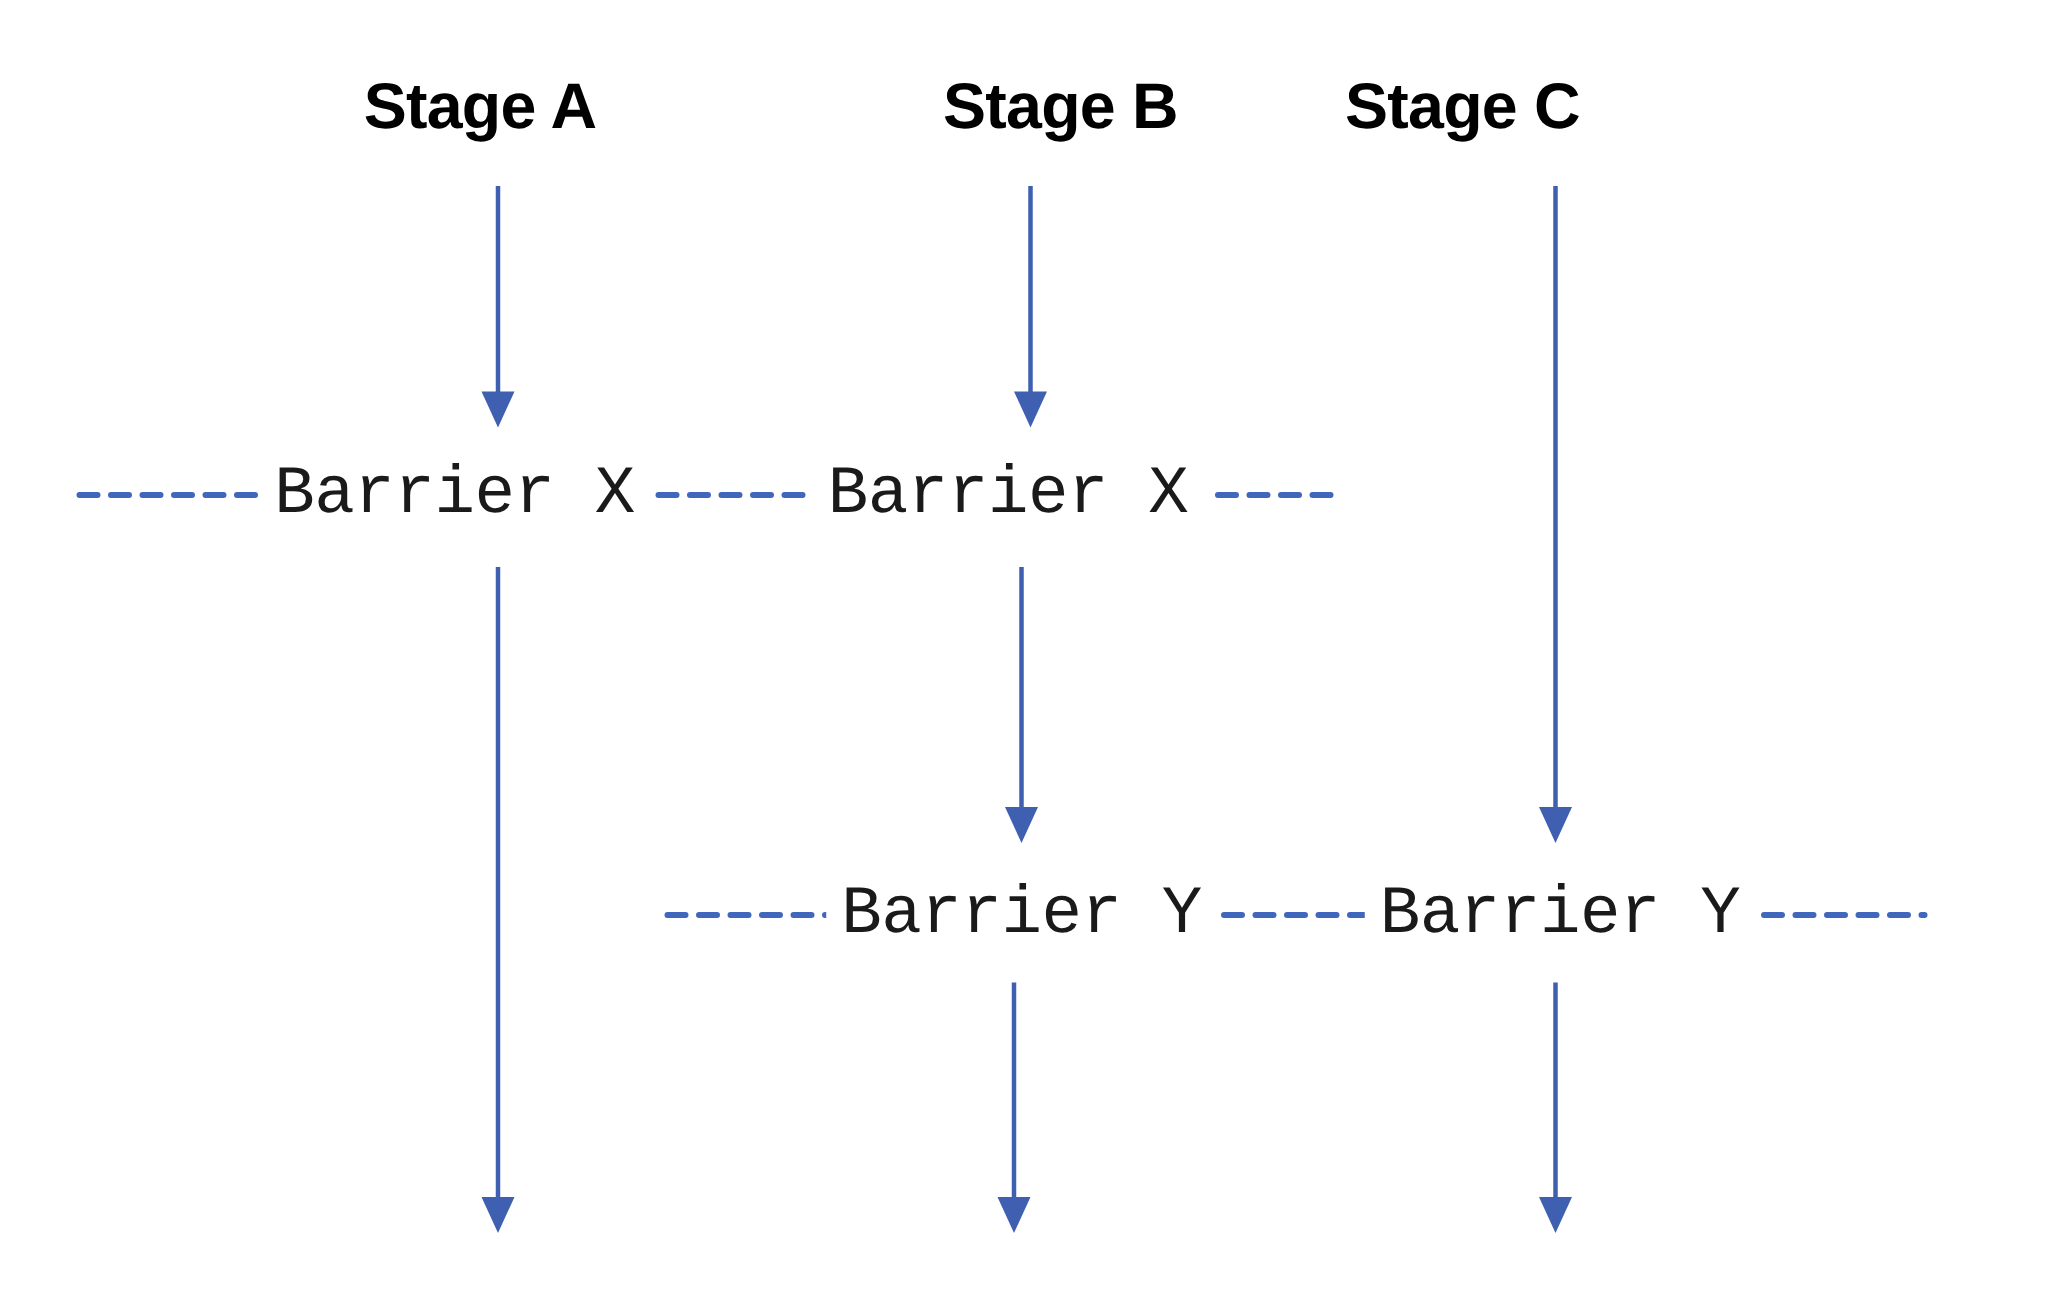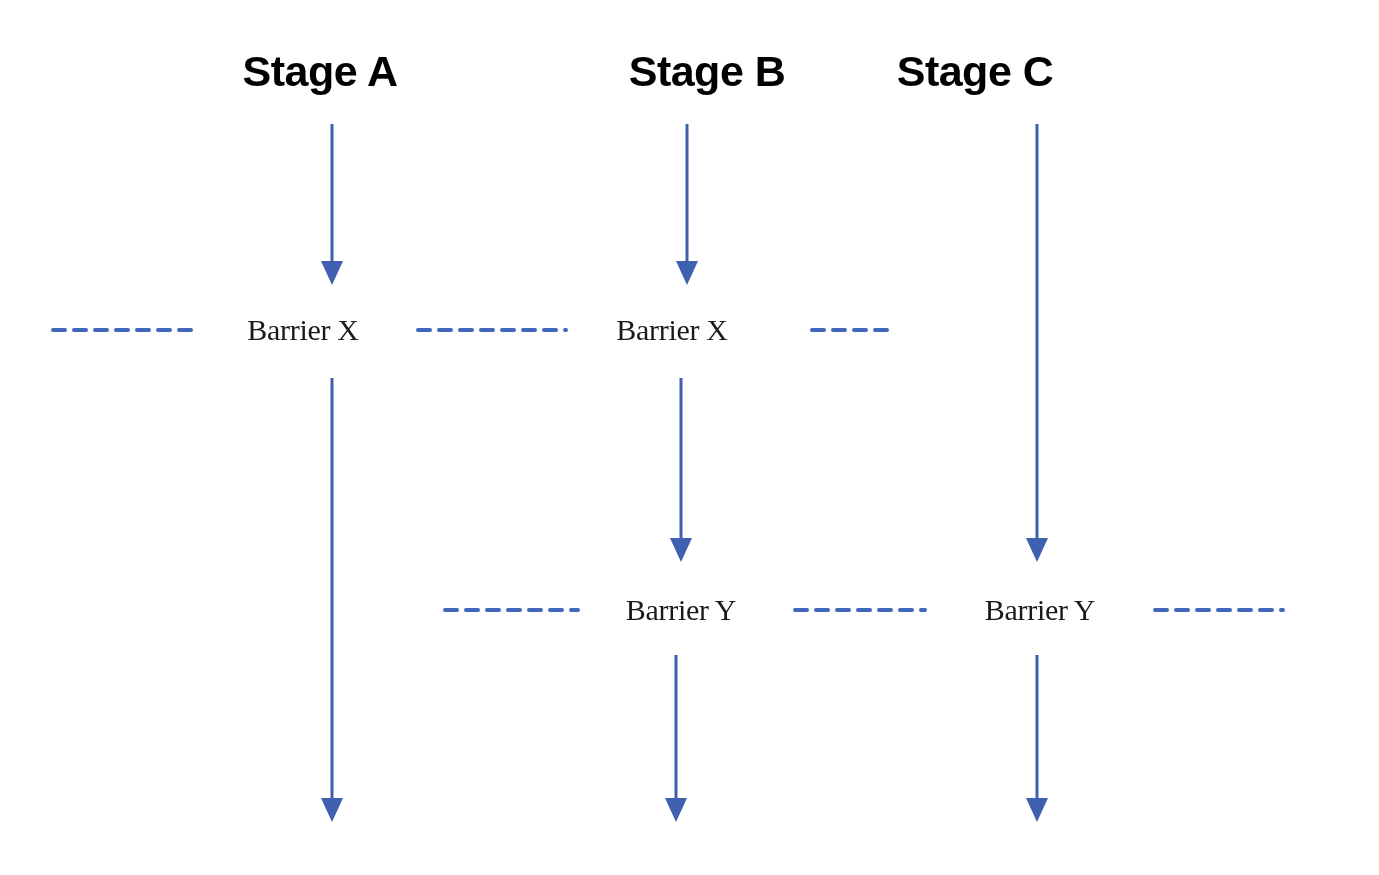--- a/index.html
+++ b/index.html
@@ -30,23 +30,23 @@
     font-family: "Liberation Sans", sans-serif;
     font-weight: bold;
     font-size: 43px;
     color: #000000;
     white-space: nowrap;
     transform: translateX(-50%);
     letter-spacing: -0.5px;
   }
   .barrier-label {
     position: absolute;
-    font-family: Liberation Serif, serif;
+    font-family: Liberation Mono, monospace;
     font-weight: normal;
-    font-size: 30px;
+    font-size: 45px;
     color: #1a1a1a;
     white-space: nowrap;
     transform: translate(-50%, -50%);
     background: #ffffff;
     padding: 0 10px;
     letter-spacing: -0.3px;
   }
 </style>
 </head>
 <body>

